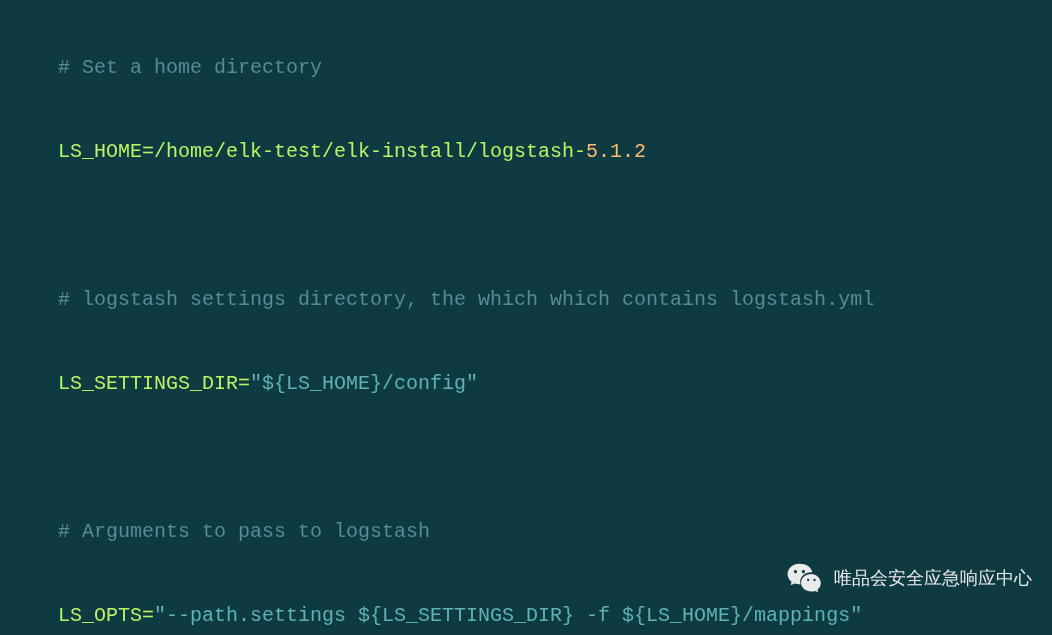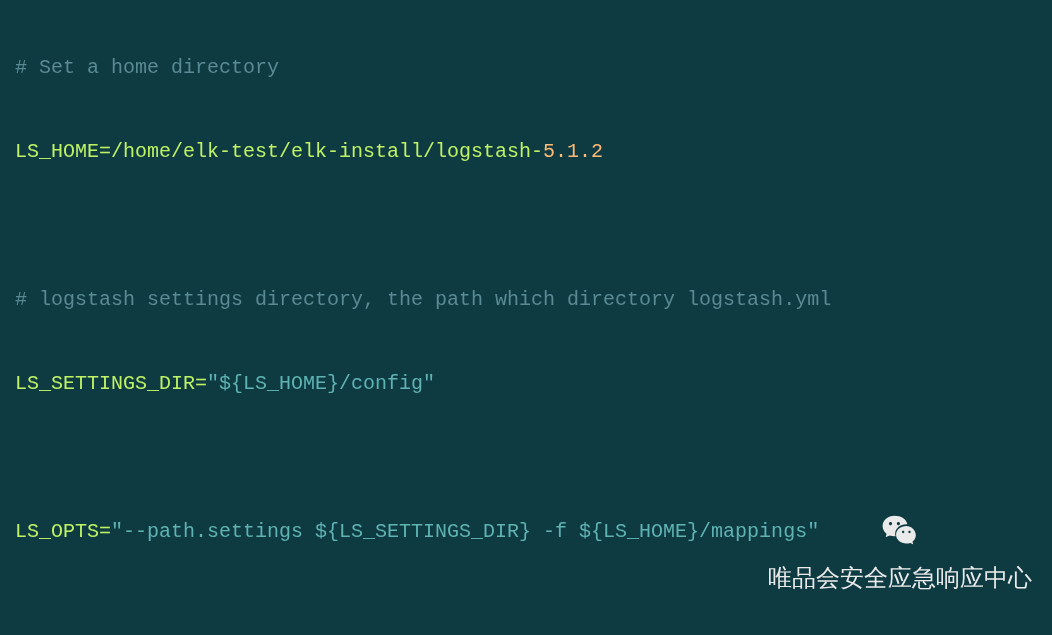--- a/index.html
+++ b/index.html
@@ -31,33 +31,33 @@
     }
     .number {
       color: #fdba74;
     }
     .string {
       color: #5fb3b3;
     }
     .line {
       display: block;
       margin-bottom: 20px;
+      margin-left: 43px;
     }
     .watermark {
       position: absolute;
       bottom: 38px;
       right: 20px;
       display: flex;
       align-items: center;
       gap: 10px;
       color: #eaeaea;
       font-family: "Microsoft YaHei", "PingFang SC", sans-serif;
-      font-size: 24px;
+      font-size: 18px;
       font-weight: 500;
-      flex-direction: column;
     }
     .wechat-icon {
       display: inline-flex;
       align-items: center;
       justify-content: center;
       width: 38px;
       height: 38px;
     }
     .wechat-icon svg {
       width: 100%;
@@ -65,23 +65,24 @@
       fill: #eaeaea;
     }
   </style>
 </head>
 <body>
 
 <div class="code-block">
 <span class="line comment"># Set a home directory</span>
 <span class="line"><span class="plain">LS_HOME=/home/elk-test/elk-install/logstash-</span><span class="number">5.1.2</span></span>
 <br>
-<span class="line comment"># logstash settings directory, the path which directory logstash.yml</span>
+<span class="line comment"># logstash settings directory, the which which contains logstash.yml</span>
 <span class="line"><span class="plain">LS_SETTINGS_DIR=</span><span class="string">"${LS_HOME}/config"</span></span>
 <br>
+<span class="line comment"># Arguments to pass to logstash</span>
 <span class="line"><span class="plain">LS_OPTS=</span><span class="string">"--path.settings ${LS_SETTINGS_DIR} -f ${LS_HOME}/mappings"</span></span>
 <br>
 
 <br>
 
 
 
 </div>
 
 <div class="watermark">

